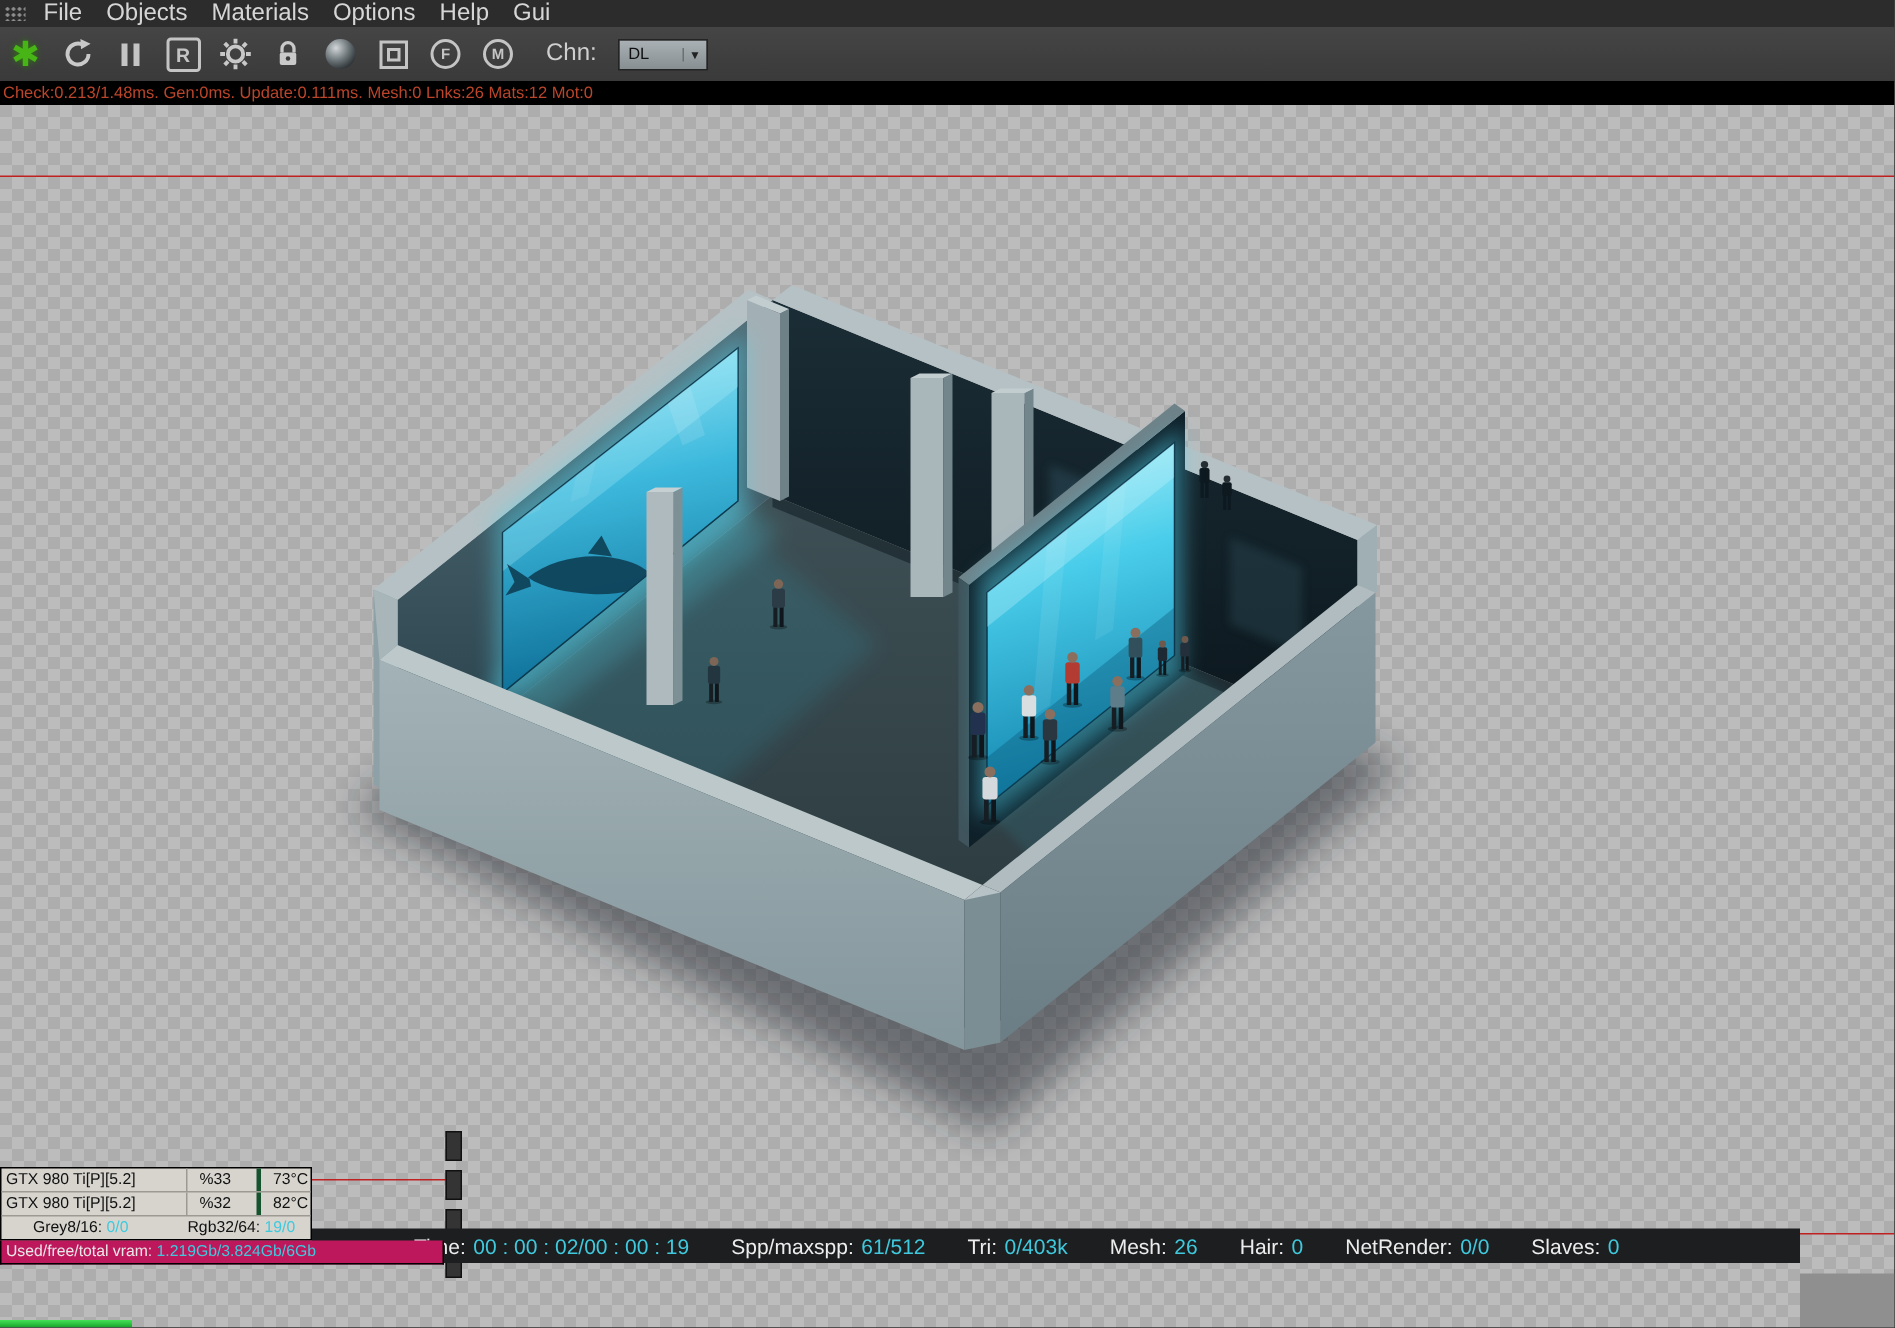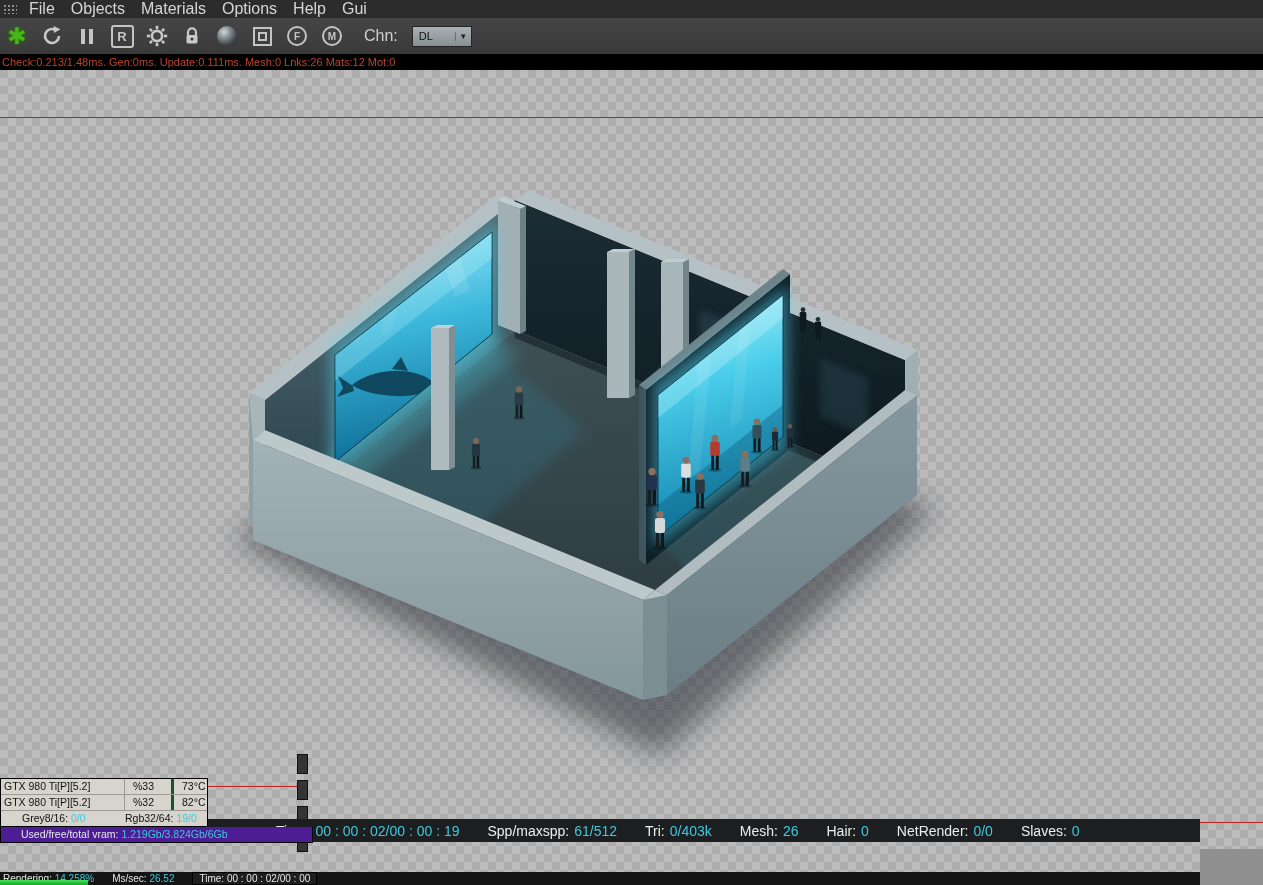--- a/index.html
+++ b/index.html
@@ -57,22 +57,22 @@
   .dock-handles i{display:block;height:18px;margin-bottom:6px;background:#343434;border:1px solid #101010;}
   
   .gpu-panel{position:absolute;left:0;top:750px;z-index:6;font-size:10.5px;color:#101010;margin-top:28px;}
   .gpu-box{width:206px;border:1px solid #000;background:#d7d4ce;}
   .gpu-row{display:flex;height:15px;line-height:15px;border-bottom:1px solid #9d9a94;}
   .gpu-row:last-child{border-bottom:none;}
   .gpu-name{width:120px;padding-left:3px;border-right:1px solid #9d9a94;}
   .gpu-load{width:38px;padding-left:8px;border-right:3px solid #14532d;}
   .gpu-temp{flex:1;padding-left:8px;}
   .buf-cell{padding-left:21px;width:100px;}
-  .gpu-vram{width:291px;height:15px;line-height:15px;background:#4c1d95;color:#e8e8e8;
-    border:1px solid #000;border-top:none;padding-left:20px;}
+  .gpu-vram{width:291px;height:15px;line-height:15px;background:#be185d;color:#e8e8e8;
+    border:1px solid #000;border-top:none;padding-left:3px;}
   .cyan{color:#3fc9dd;}
   
   .status-bar{position:absolute;left:0;top:819px;right:63px;height:23px;background:#1d1e20;
     display:flex;align-items:center;padding-left:276px;gap:28px;z-index:5;
     font-size:14px;color:#ededed;white-space:nowrap;}
   .sb-value{color:#3fc9dd;margin-left:5px;}
   .mini-bar{position:absolute;left:0;top:872px;right:63px;height:13px;background:#141414;
     display:flex;align-items:flex-start;gap:18px;padding:1px 0 0 3px;z-index:5;
     font-size:10px;color:#e6e6e6;white-space:nowrap;}
   .mini-time{border:1px solid #000;background:#1e1e1e;padding:0 6px;margin-top:-1px;}
@@ -430,21 +430,16 @@
   <div class="status-bar">
     <span class="sb-item"><span>Time:</span><span class="sb-value">00 : 00 : 02/00 : 00 : 19</span></span>
     <span class="sb-item"><span>Spp/maxspp:</span><span class="sb-value">61/512</span></span>
     <span class="sb-item"><span>Tri:</span><span class="sb-value">0/403k</span></span>
     <span class="sb-item"><span>Mesh:</span><span class="sb-value">26</span></span>
     <span class="sb-item"><span>Hair:</span><span class="sb-value">0</span></span>
     <span class="sb-item"><span>NetRender:</span><span class="sb-value">0/0</span></span>
     <span class="sb-item"><span>Slaves:</span><span class="sb-value">0</span></span>
   </div>
 
-  <div class="mini-bar">
-    <span><span>Rendering:</span> <span class="cyan">14.258%</span></span>
-    <span><span>Ms/sec:</span> <span class="cyan">26.52</span></span>
-    <span class="mini-time"><span>Time:</span> <span>00 : 00 : 02/00 : 00</span></span>
-  </div>
   <div class="corner-block"></div>
   <div class="progress-fill"></div>
 
 </div>
 
 </body></html>

